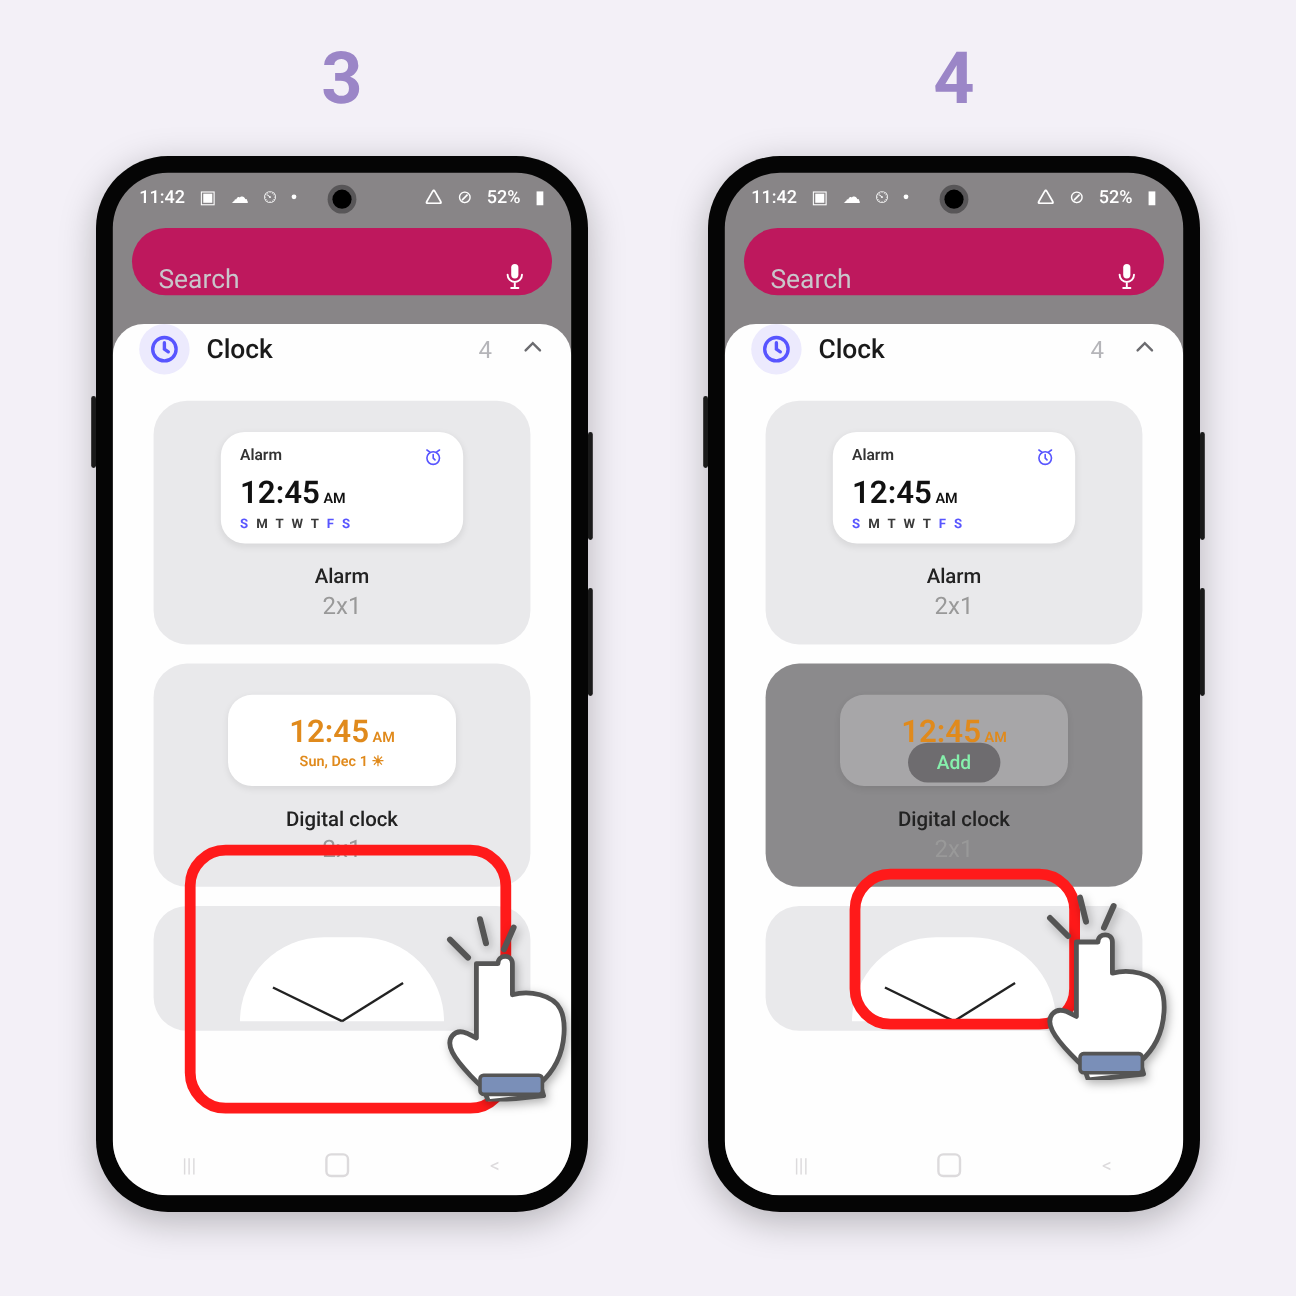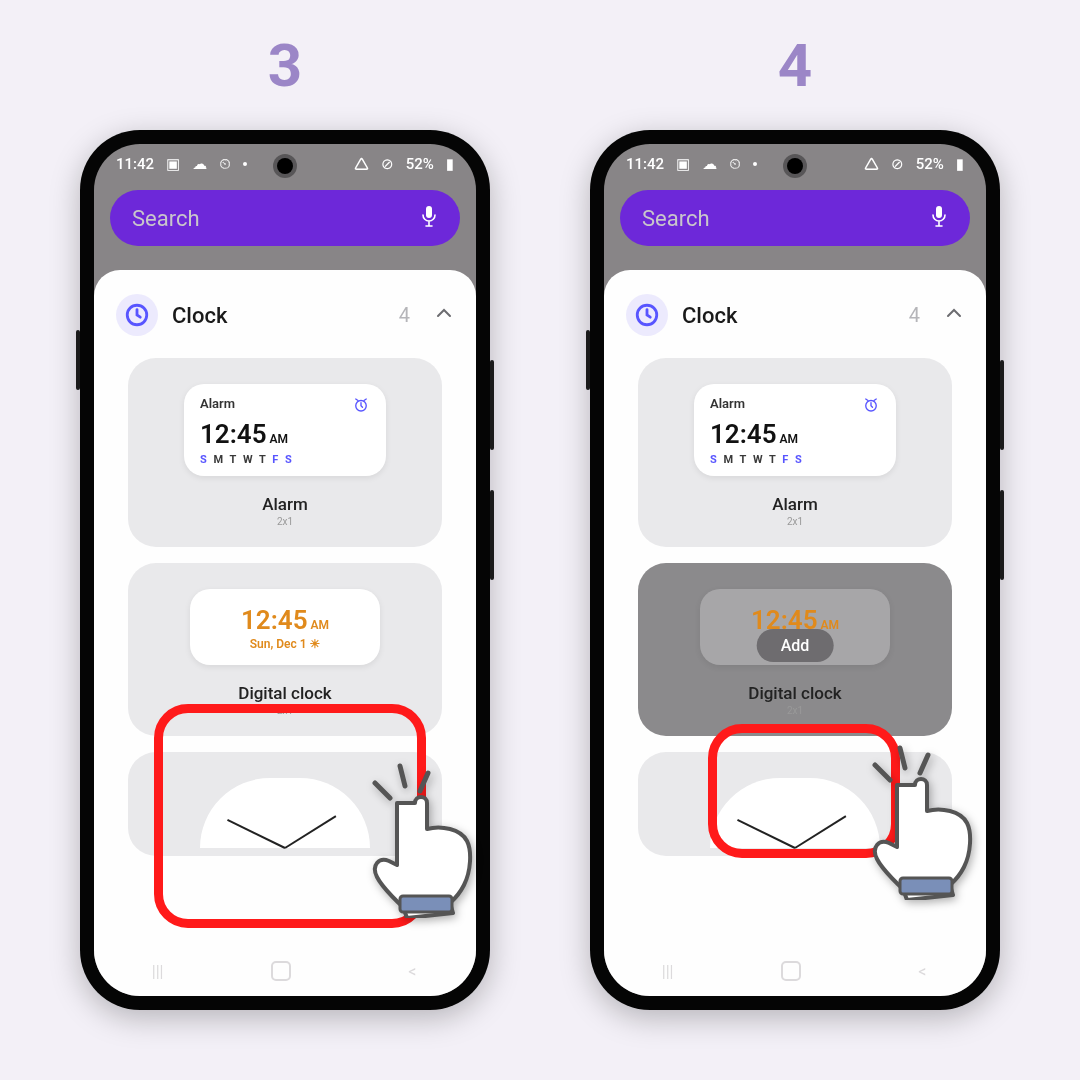--- a/index.html
+++ b/index.html
@@ -58,53 +58,53 @@
   .status{
     height:40px;display:flex;justify-content:space-between;align-items:center;
     padding:0 22px;color:#fff;font-size:15px;font-weight:500;
   }
   .status .left,.status .right{display:flex;align-items:center;gap:12px}
   .status .dot{width:4px;height:4px;border-radius:50%;background:#fff}
   .ico{display:inline-block;line-height:1}
 
   
   .searchbar{
-    margin:6px 16px 0;height:56px;border-radius:28px;background:#6d28d9;
-    display:flex;align-items:center;justify-content:space-between;
+    margin:6px 16px 0;height:56px;border-radius:28px;background:#be185d;
+    display:flex;align-items:flex-end;justify-content:space-between;
     padding:0 22px;color:#c9c6cb;
   }
   .searchbar span{font-size:22px}
   .mic{color:#fff}
 
   
   .sheet{
     position:absolute;left:0;right:0;top:126px;bottom:0;
     background:#fefefe;border-top-left-radius:26px;border-top-right-radius:26px;
-    padding-top:24px;box-sizing:border-box;
+    box-sizing:border-box;
   }
   .hdr{
     display:flex;align-items:center;gap:14px;padding:0 22px 22px;
   }
   .hdr .appicon{
     width:42px;height:42px;border-radius:50%;background:#eceafd;
     display:flex;align-items:center;justify-content:center;
   }
   .hdr .appicon svg{width:26px;height:26px}
   .hdr .title{font-size:22px;color:#1a1a1a;font-weight:500;flex:1}
   .hdr .count{color:#b5b5b9;font-size:20px;margin-right:10px}
   .hdr .chev{color:#6c6c70}
 
   
   .group{
     margin:0 34px 16px;background:var(--card);border-radius:28px;
     padding:26px 0 20px;display:flex;flex-direction:column;align-items:center;
     position:relative;
   }
   .wtitle{font-size:17px;color:#222;margin-top:18px;font-weight:500}
-  .wsize{font-size:10px;color:#999;margin-top:2px}
+  .wsize{font-size:20px;color:#999;margin-top:2px}
 
   
   .alarmcard{
     width:170px;background:#fff;border-radius:20px;padding:12px 16px 10px;
     box-shadow:0 2px 6px rgba(0,0,0,.08);
   }
   .alarmcard .row1{display:flex;justify-content:space-between;font-size:13px;color:#333;font-weight:600}
   .alarmcard .row1 svg{width:18px;height:18px}
   .alarmcard .time{font-size:26px;font-weight:600;color:#111;margin-top:2px}
   .alarmcard .time small{font-size:12px;font-weight:600;margin-left:3px}
@@ -127,21 +127,21 @@
   }
   .hand{position:absolute;left:50%;bottom:0;width:2px;background:#222;transform-origin:bottom center}
   .h1{height:60px;transform:translateX(-50%) rotate(58deg)}
   .h2{height:64px;transform:translateX(-50%) rotate(-64deg)}
 
   
   .group.dark{background:#8b8a8c}
   .group.dark .digicard{background:#a7a6a8}
   .addbtn{
     position:absolute;top:66px;left:50%;transform:translateX(-50%);
-    background:#6e6c6f;color:#ffffff;border-radius:30px;padding:7px 24px;
+    background:#6e6c6f;color:#86efac;border-radius:30px;padding:7px 24px;
     font-size:16px;font-weight:500;
   }
 
   
   .redbox{
     position:absolute;border:9px solid var(--red);border-radius:34px;
     pointer-events:none;
   }
   #rb3{left:60px;top:434px;width:254px;height:206px}
   #rb4{left:104px;top:454px;width:174px;height:116px}

